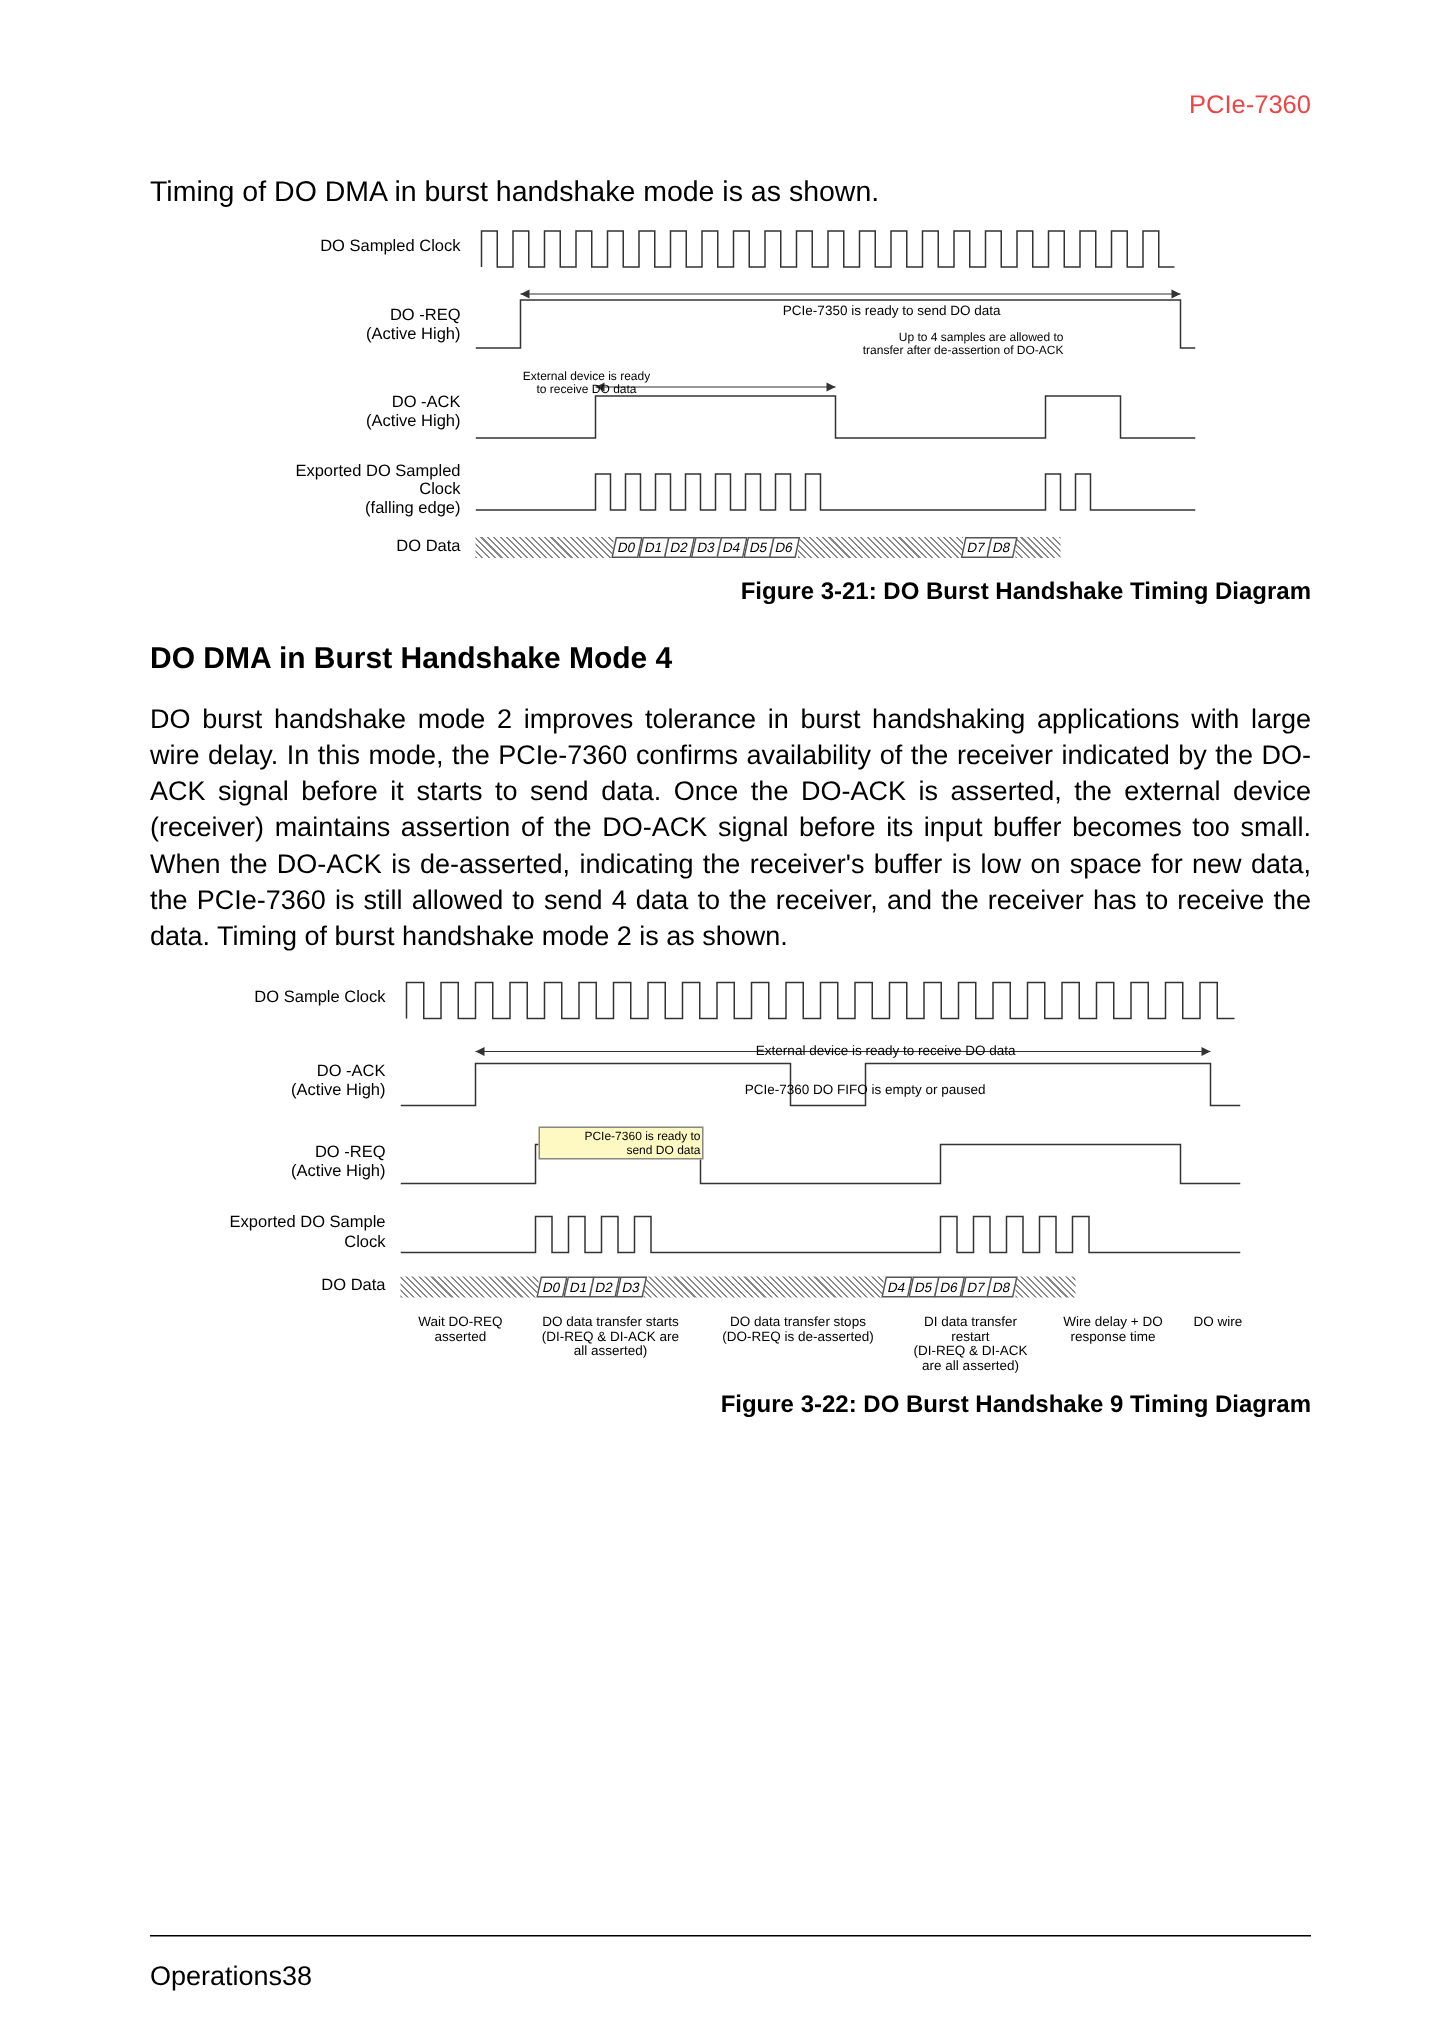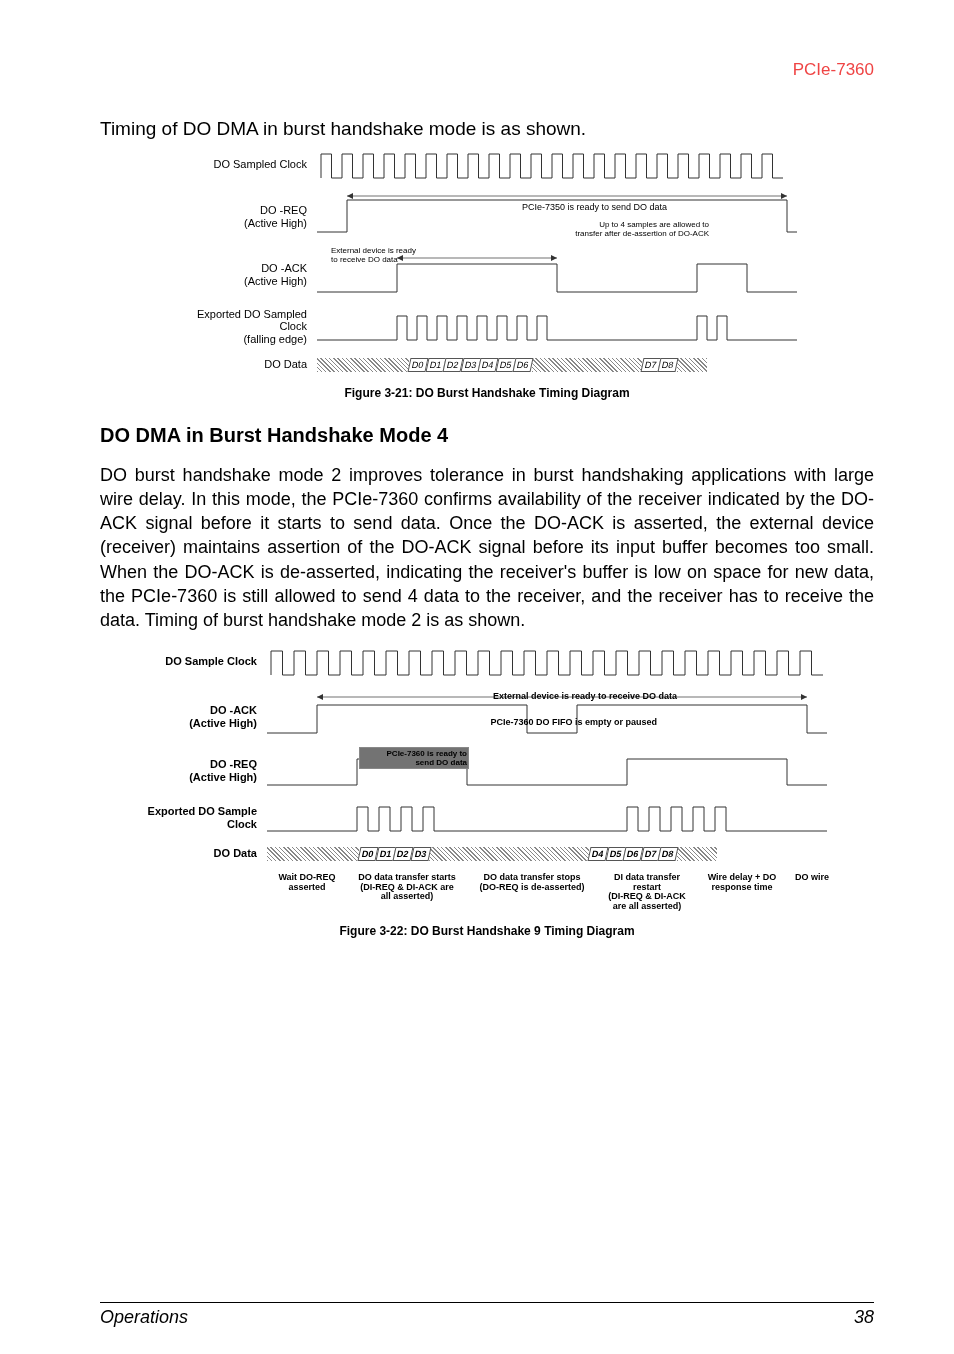--- a/index.html
+++ b/index.html
@@ -22,46 +22,44 @@
     font-size: 19px;
     line-height: 1.35;
     margin-bottom: 6px;
   }
   .figure-box {
     margin: 4px auto 12px auto;
     text-align: center;
   }
   .figure-caption {
     font-weight: bold;
-    font-size: 12px;
-    text-align: center;
+    font-size: 16px;
+    text-align: right;
     margin: 10px 0 24px 0;
   }
   .section-head {
     font-weight: bold;
     font-size: 20px;
     margin: 8px 0 16px 0;
   }
   .body-para {
     font-size: 18px;
     line-height: 1.35;
     text-align: justify;
     margin-bottom: 10px;
   }
   .footer {
     position: absolute;
     bottom: 26px;
     left: 100px;
     right: 80px;
     border-top: 1px solid #000;
     display: flex;
-    justify-content: space-between;
     font-size: 18px;
-    padding-top: 4px;
-    font-style: italic;
+    padding-top: 16px;
   }
   
   .td1 {
     width: 640px;
     margin: 0 auto;
     position: relative;
     font-size: 10px;
   }
   .td-row { display: flex; align-items: center; margin-bottom: 10px; }
   .td-label { width: 150px; text-align: right; padding-right: 10px; font-size: 11px; line-height: 1.15; }
@@ -84,21 +82,20 @@
     background: repeating-linear-gradient(45deg,#888 0,#888 1px,#fff 1px,#fff 3px);
     vertical-align: middle;
   }
 
   
   .td2 {
     width: 700px;
     margin: 12px auto;
     font-size: 10px;
     position: relative;
-    font-weight: bold;
   }
   .td2 .td-label { width: 130px; font-size: 11px; }
   .bottom-annot-row {
     display: flex;
     font-size: 9px;
     margin-top: 4px;
     padding-left: 130px;
   }
   .bottom-annot-row > div { text-align: center; padding: 0 4px; line-height: 1.1; }
 </style>
@@ -149,21 +146,21 @@
       <div class="td-row" style="margin-top:6px">
         <div class="td-label" style="white-space:pre-line">DO -ACK
 (Active High)</div>
         <div class="td-wave" style="height:46px">
           <svg width="480" height="46" style="position:absolute;left:0;top:0">
             <path d="M0 40 L80 40 L80 12 L240 12 L240 40 L380 40 L380 12 L430 12 L430 40 L480 40" stroke="#333" fill="none"></path>
             <line x1="80" y1="6" x2="240" y2="6" stroke="#333" stroke-width="0.7"></line>
             <polygon points="80,6 86,3 86,9" fill="#333"></polygon>
             <polygon points="240,6 234,3 234,9" fill="#333"></polygon>
           </svg>
-          <div class="annot" style="left:14px;top:-6px;width:120px;white-space:pre-line;text-align:left;font-size:8px">External device is ready
+          <div class="annot" style="left:14px;top:-6px;width:120px;white-space:pre-line;text-align:center;font-size:8px">External device is ready
 to receive DO data</div>
         </div>
       </div>
 
       <div class="td-row">
         <div class="td-label" style="white-space:pre-line">Exported DO Sampled Clock
 (falling edge)</div>
         <div class="td-wave">
           <svg width="480" height="34" style="position:absolute;left:0;top:0">
             <g stroke="#333" fill="none">
@@ -226,21 +223,21 @@
         </div>
       </div>
 
       <div class="td-row" style="margin-top:6px">
         <div class="td-label" style="white-space:pre-line">DO -REQ
 (Active High)</div>
         <div class="td-wave" style="height:40px">
           <svg width="560" height="40" style="position:absolute;left:0;top:0">
             <path d="M0 34 L90 34 L90 8 L200 8 L200 34 L360 34 L360 8 L520 8 L520 34 L560 34" stroke="#333" fill="none"></path>
           </svg>
-          <div class="annot" style="left:92px;top:-4px;width:110px;white-space:pre-line;border:1px solid #888;background:#737373;padding:1px;font-size:8px">PCIe-7360 is ready to
+          <div class="annot" style="left:92px;top:-4px;width:110px;white-space:pre-line;border:1px solid #888;background:#fef9c3;padding:1px;font-size:8px">PCIe-7360 is ready to
 send DO data</div>
         </div>
       </div>
 
       <div class="td-row" style="margin-top:6px">
         <div class="td-label">Exported DO Sample Clock</div>
         <div class="td-wave">
           <svg width="560" height="34" style="position:absolute;left:0;top:0">
             <g stroke="#333" fill="none">
                 <path id="clk4" d="M0 30 L90 30 L90 6 L101 6 L101 30 L112 30 L112 6 L123 6 L123 30 L134 30 L134 6 L145 6 L145 30 L156 30 L156 6 L167 6 L167 30 L178 30 L178 30 L360 30 L360 6 L371 6 L371 30 L382 30 L382 6 L393 6 L393 30 L404 30 L404 6 L415 6 L415 30 L426 30 L426 6 L437 6 L437 30 L448 30 L448 6 L459 6 L459 30 L470 30 L560 30"></path>

